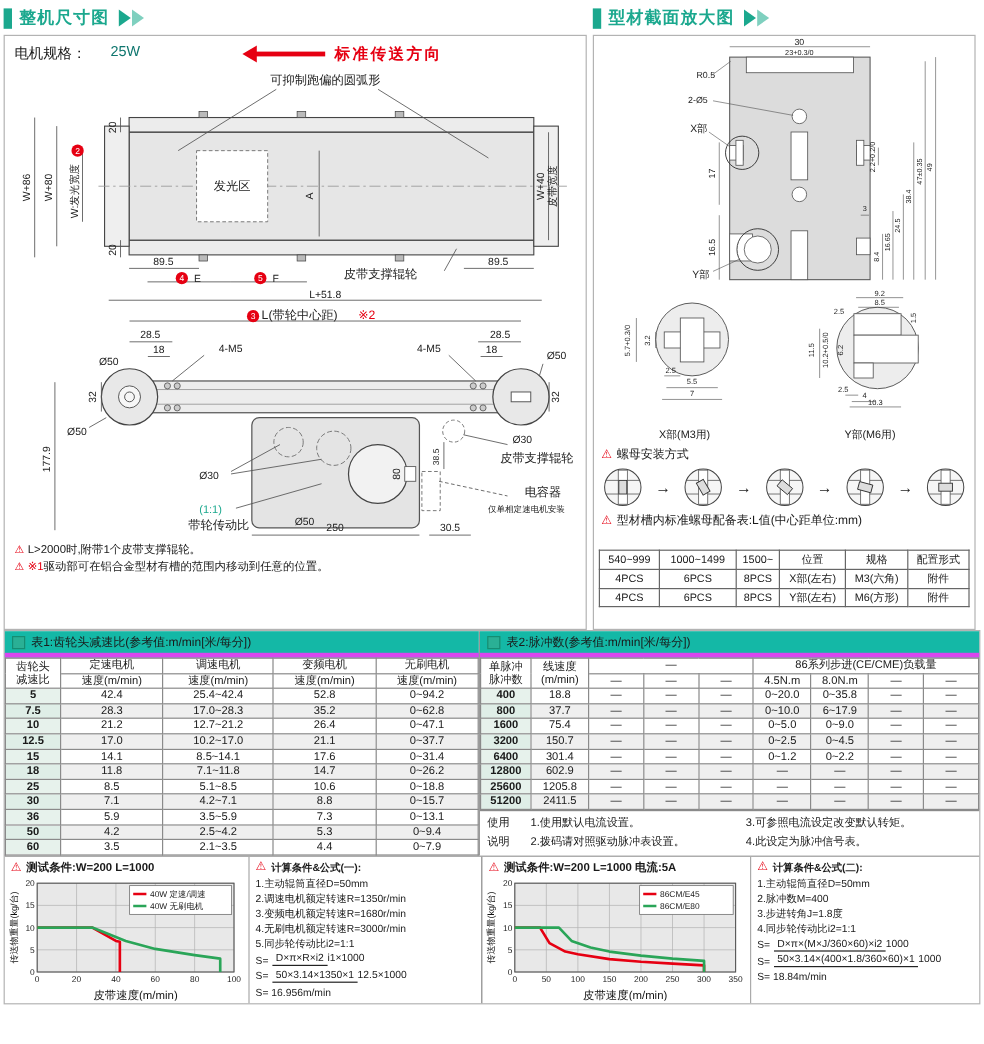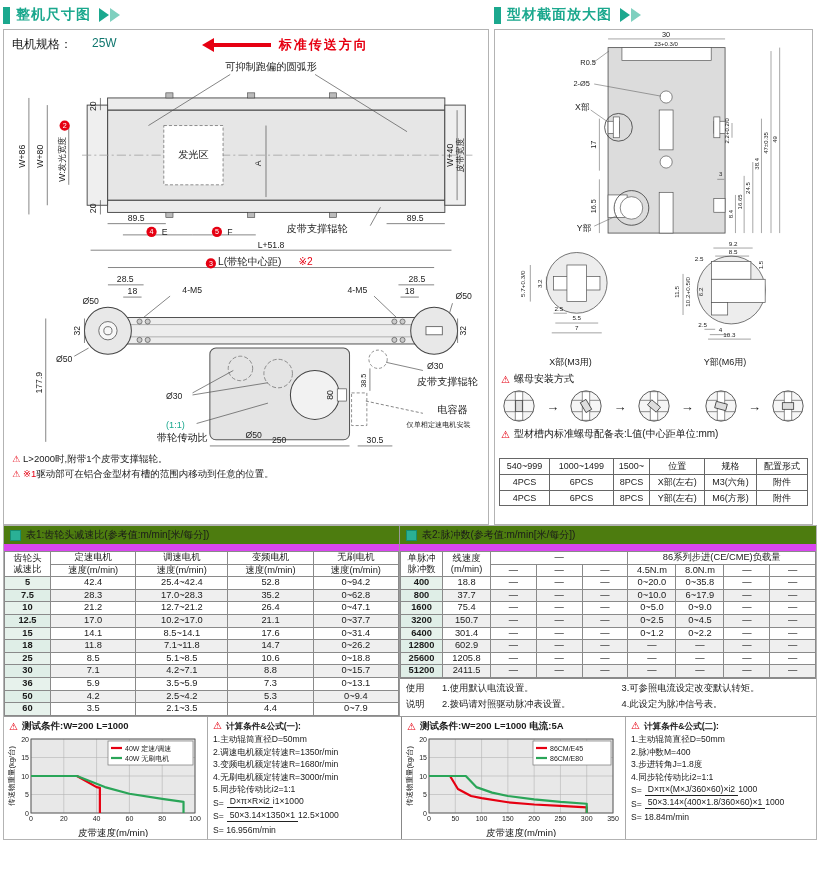--- a/index.html
+++ b/index.html
@@ -36,21 +36,21 @@
   .warn{color:#e60012;font-size:10px;}
   .nut-row{display:flex;align-items:center;justify-content:space-between;margin:2px 2px;}
   .nut-arrow{color:#222;font-weight:bold;font-size:13px;}
   table.simple{width:100%;border-collapse:collapse;font-size:9px;text-align:center;margin-top:17px;}
   table.simple th,table.simple td{border:1px solid #666;padding:2px 0;font-weight:normal;line-height:1.2;}
   
   .bot-box{border:1px solid #b3b3b3;}
   .tables-row{display:flex;}
   .t1col{width:398px;border-right:1px solid #999;box-sizing:border-box;}
   .t2col{width:418px;box-sizing:border-box;}
-  .tbl-title{display:flex;align-items:center;gap:5px;background:#4d7c0f;font-size:10px;padding:2px 6px;border-bottom:7px solid #d946ef;}
+  .tbl-title{display:flex;align-items:center;gap:5px;background:#14b8a6;font-size:10px;padding:2px 6px;border-bottom:4px solid #d946ef;}
   .sq{width:9px;height:9px;background:#2ab095;border:1px solid #158d72;display:inline-block;}
   table.data{width:100%;border-collapse:collapse;font-size:9.3px;text-align:center;table-layout:fixed;}
   table.data th,table.data td{border:1px solid #8a8a8a;padding:0 1px;line-height:1.25;font-weight:normal;overflow:hidden;white-space:nowrap;}
   table.data thead th{background:#fff;}
   table.data tbody td:first-child{background:#e7f2ec;font-weight:bold;}
   table.data tbody tr:nth-child(even) td{background:#efefef;}
   table.data tbody tr:nth-child(even) td:first-child{background:#dfeee7;}
   .hdr2{line-height:1.15;}
   .usage{display:grid;grid-template-columns:36px 1fr 1.05fr;font-size:9.3px;padding:3px 6px;row-gap:3px;border-top:1px solid #8a8a8a;}
   .charts-row{display:flex;border-top:1px solid #999;}

